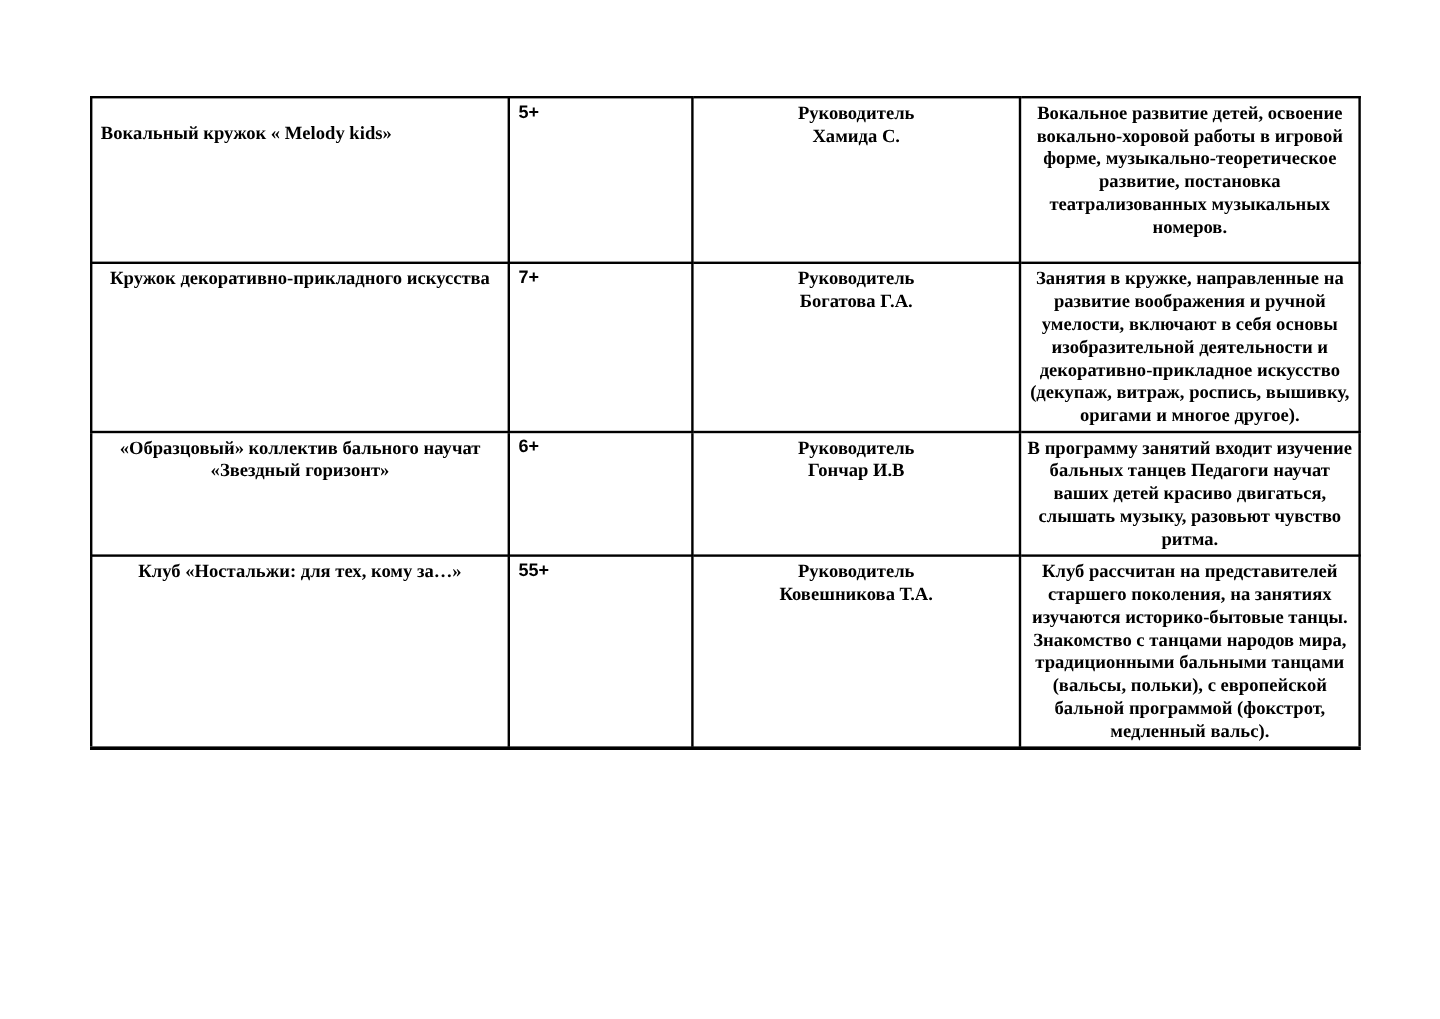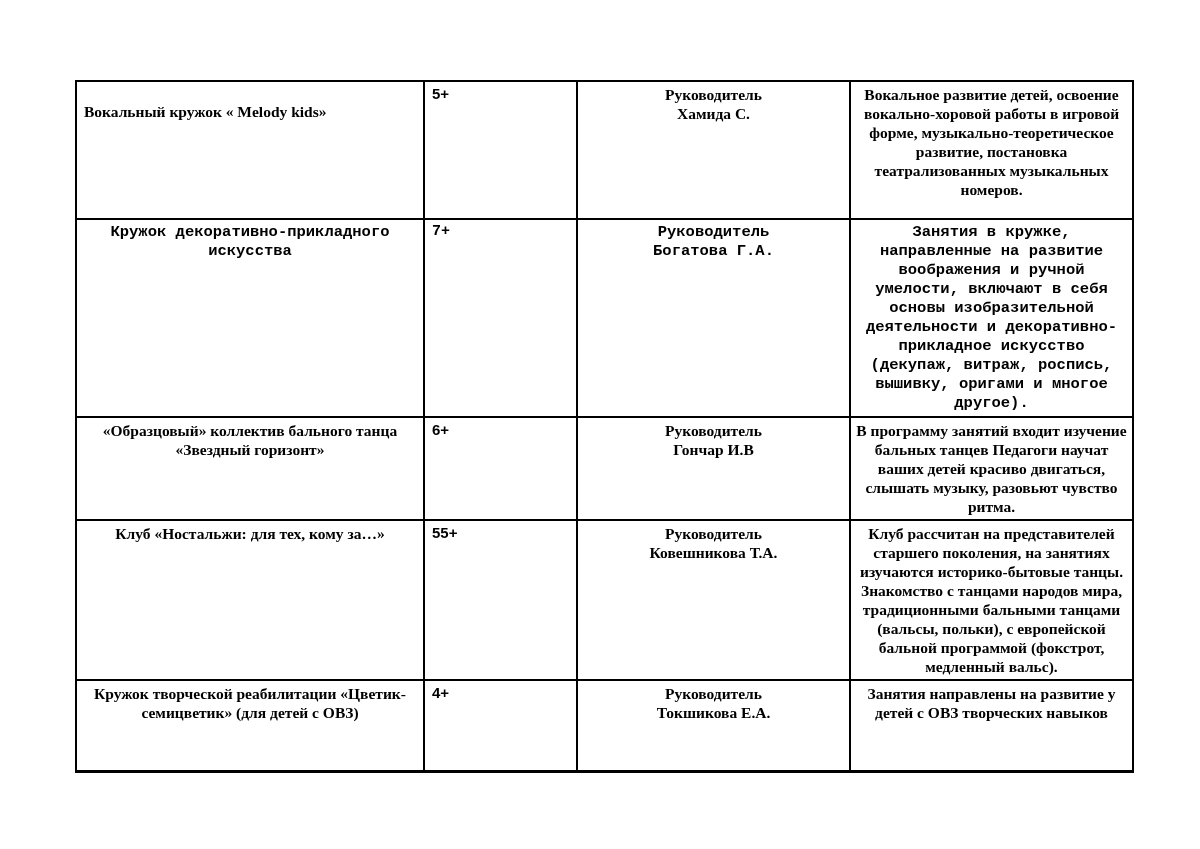--- a/index.html
+++ b/index.html
@@ -40,21 +40,21 @@
     border: 2px solid #000;
     vertical-align: top;
     padding: 3px 5px;
     font-weight: bold;
     font-size: 15.5px;
     line-height: 19px;
     overflow: hidden;
   }
   
   tr.r0 td { height: 138px; }
-  tr.r1 td { height: 108px; font-family: Liberation Mono, monospace; }
+  tr.r1 td { height: 108px; }
   tr.r2 td { height: 97px; }
   tr.r3 td { height: 149px; }
   tr.r4 td { height: 91px; }
 
   td.name-cell { text-align: center; padding-left: 8px; padding-right: 8px; margin-left: 44px; }
   tr.r0 td.name-cell { text-align: left; padding-top: 20px; padding-left: 7px; }
   td.age-cell {
     font-family: "Liberation Sans", sans-serif;
     font-size: 15px;
     text-align: left;
@@ -89,42 +89,33 @@
         <tr class="r1">
           <td class="name-cell">Кружок декоративно-прикладного искусства</td>
           <td class="age-cell">7+</td>
           <td class="leader-cell">
             <div>Руководитель</div>
             <div>Богатова Г.А.</div>
           </td>
           <td class="desc-cell">Занятия в кружке, направленные на развитие воображения и ручной умелости, включают в себя основы изобразительной деятельности и декоративно-прикладное искусство (декупаж, витраж, роспись, вышивку, оригами и многое другое).</td>
         </tr>
         <tr class="r2">
-          <td class="name-cell">«Образцовый» коллектив бального танца «Звездный горизонт»</td>
+          <td class="name-cell">«Образцовый» коллектив бального научат «Звездный горизонт»</td>
           <td class="age-cell">6+</td>
           <td class="leader-cell">
             <div>Руководитель</div>
             <div>Гончар И.В</div>
           </td>
           <td class="desc-cell">В программу занятий входит изучение бальных танцев Педагоги научат ваших детей красиво двигаться, слышать музыку, разовьют чувство ритма.</td>
         </tr>
         <tr class="r3">
           <td class="name-cell">Клуб «Ностальжи: для тех, кому за…»</td>
           <td class="age-cell">55+</td>
           <td class="leader-cell">
             <div>Руководитель</div>
             <div>Ковешникова Т.А.</div>
           </td>
           <td class="desc-cell">Клуб рассчитан на представителей старшего поколения, на занятиях изучаются историко-бытовые танцы. Знакомство с танцами народов мира, традиционными бальными танцами (вальсы, польки), с европейской бальной программой (фокстрот, медленный вальс).</td>
         </tr>
-        <tr class="r4">
-          <td class="name-cell">Кружок творческой реабилитации «Цветик-семицветик» (для детей с ОВЗ)</td>
-          <td class="age-cell">4+</td>
-          <td class="leader-cell">
-            <div>Руководитель</div>
-            <div>Токшикова Е.А.</div>
-          </td>
-          <td class="desc-cell">Занятия направлены на развитие у детей с ОВЗ творческих навыков</td>
-        </tr>
       </tbody>
     </table>
   </div>
 </div>
 
 </body></html>

